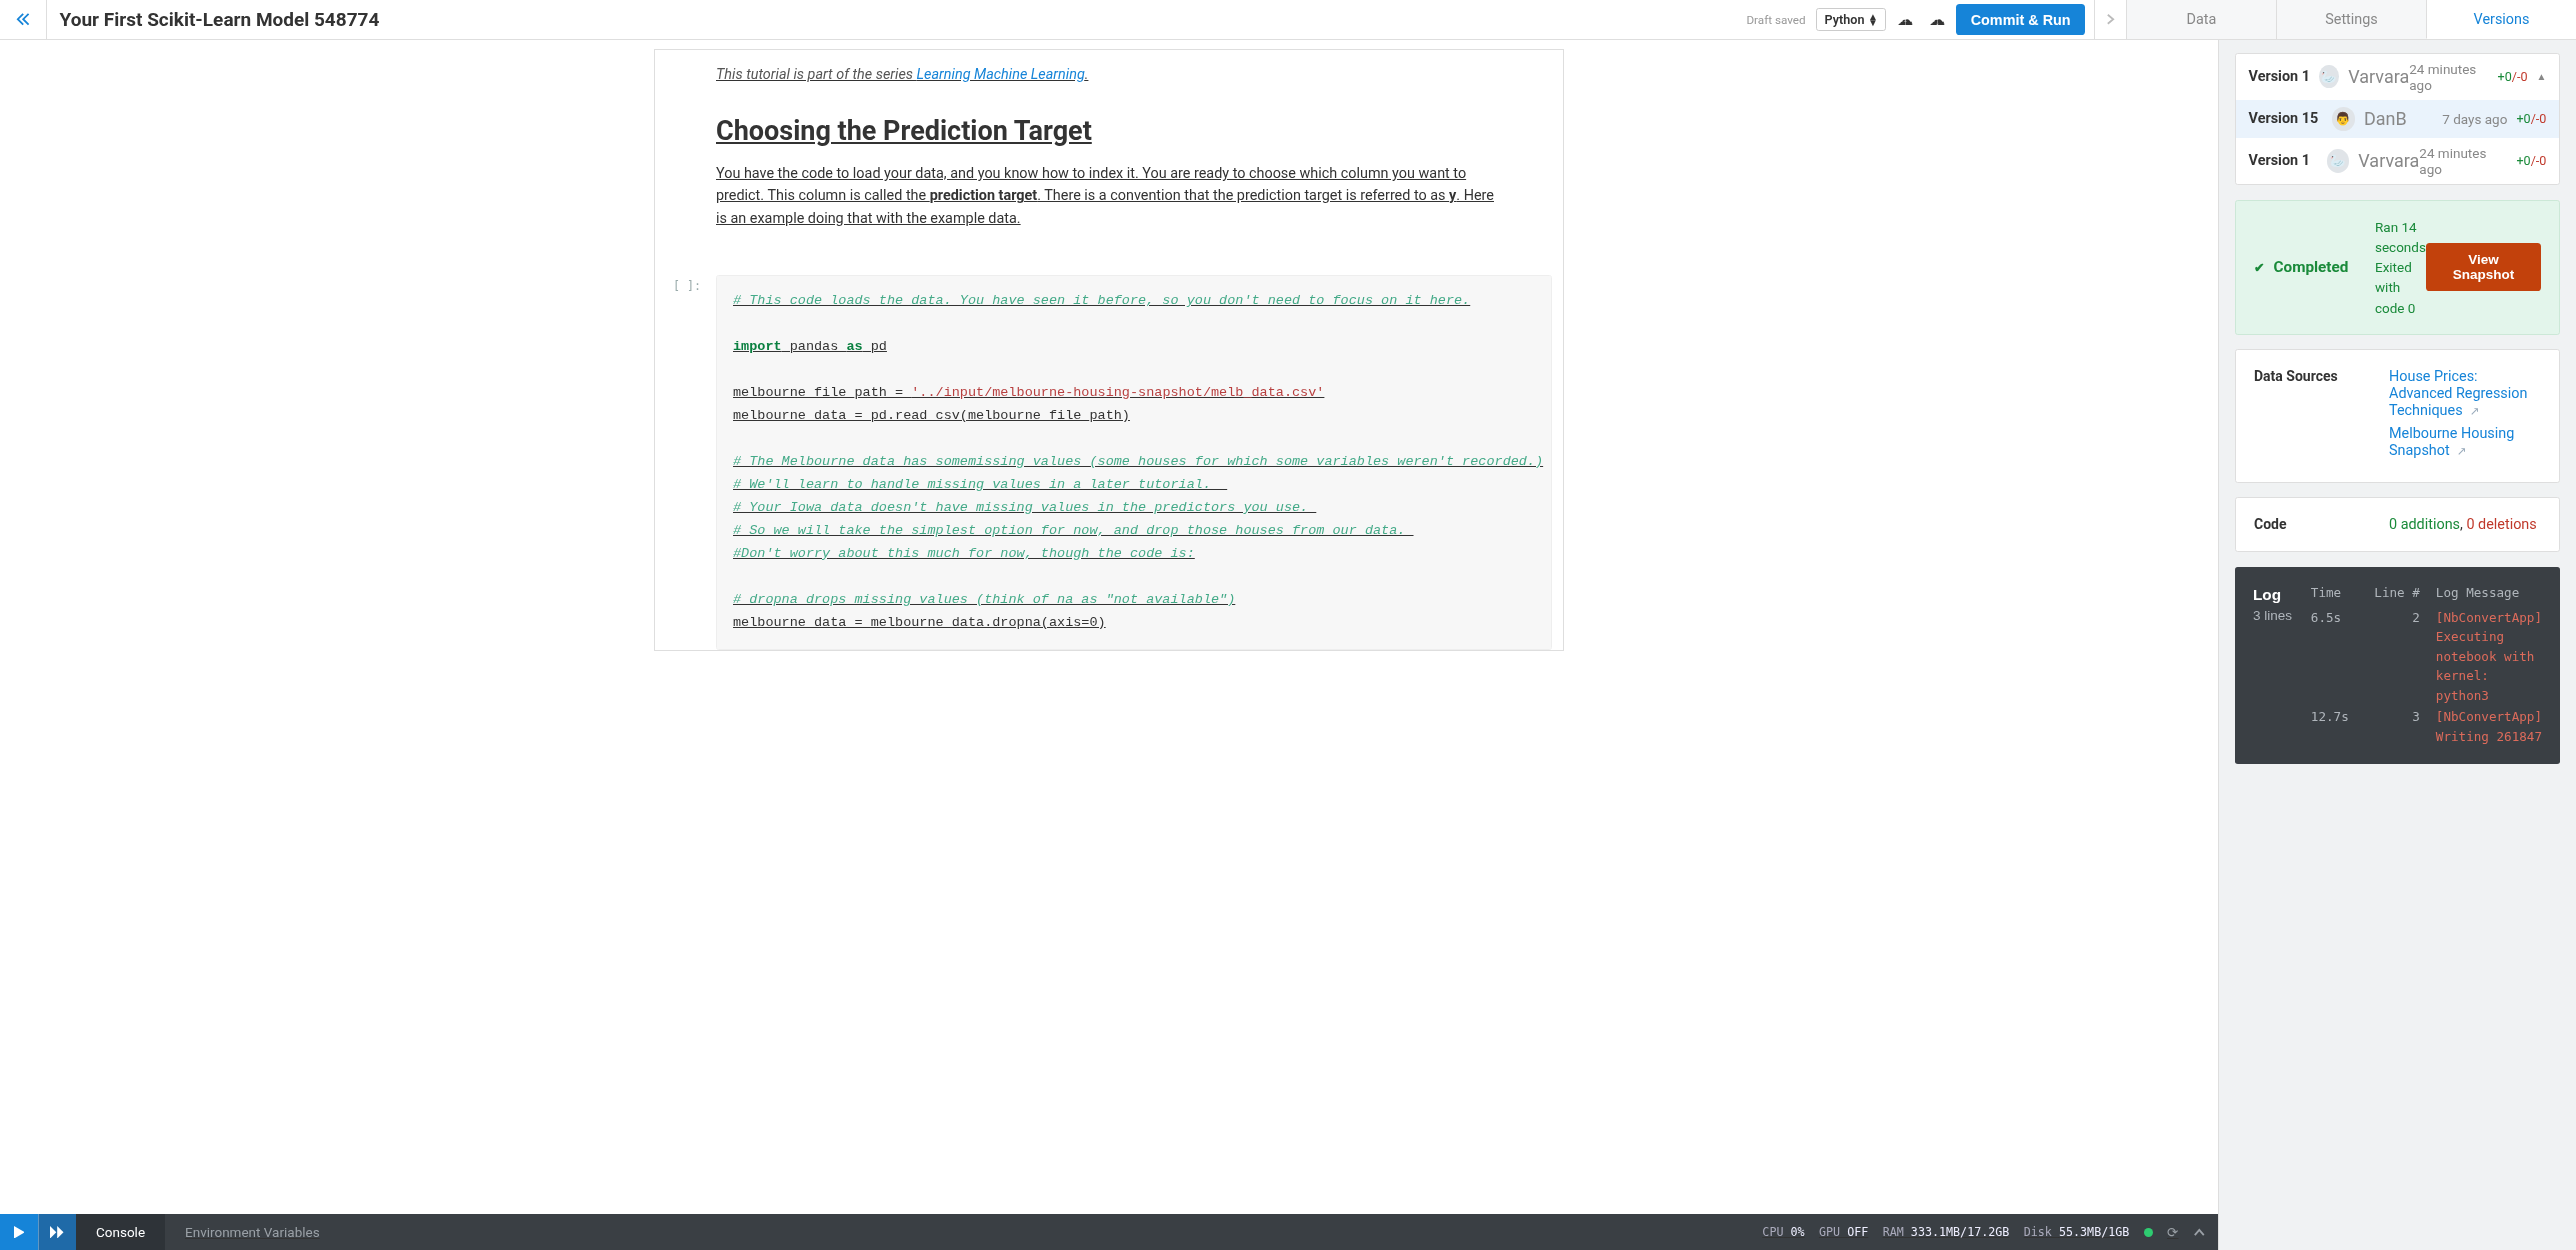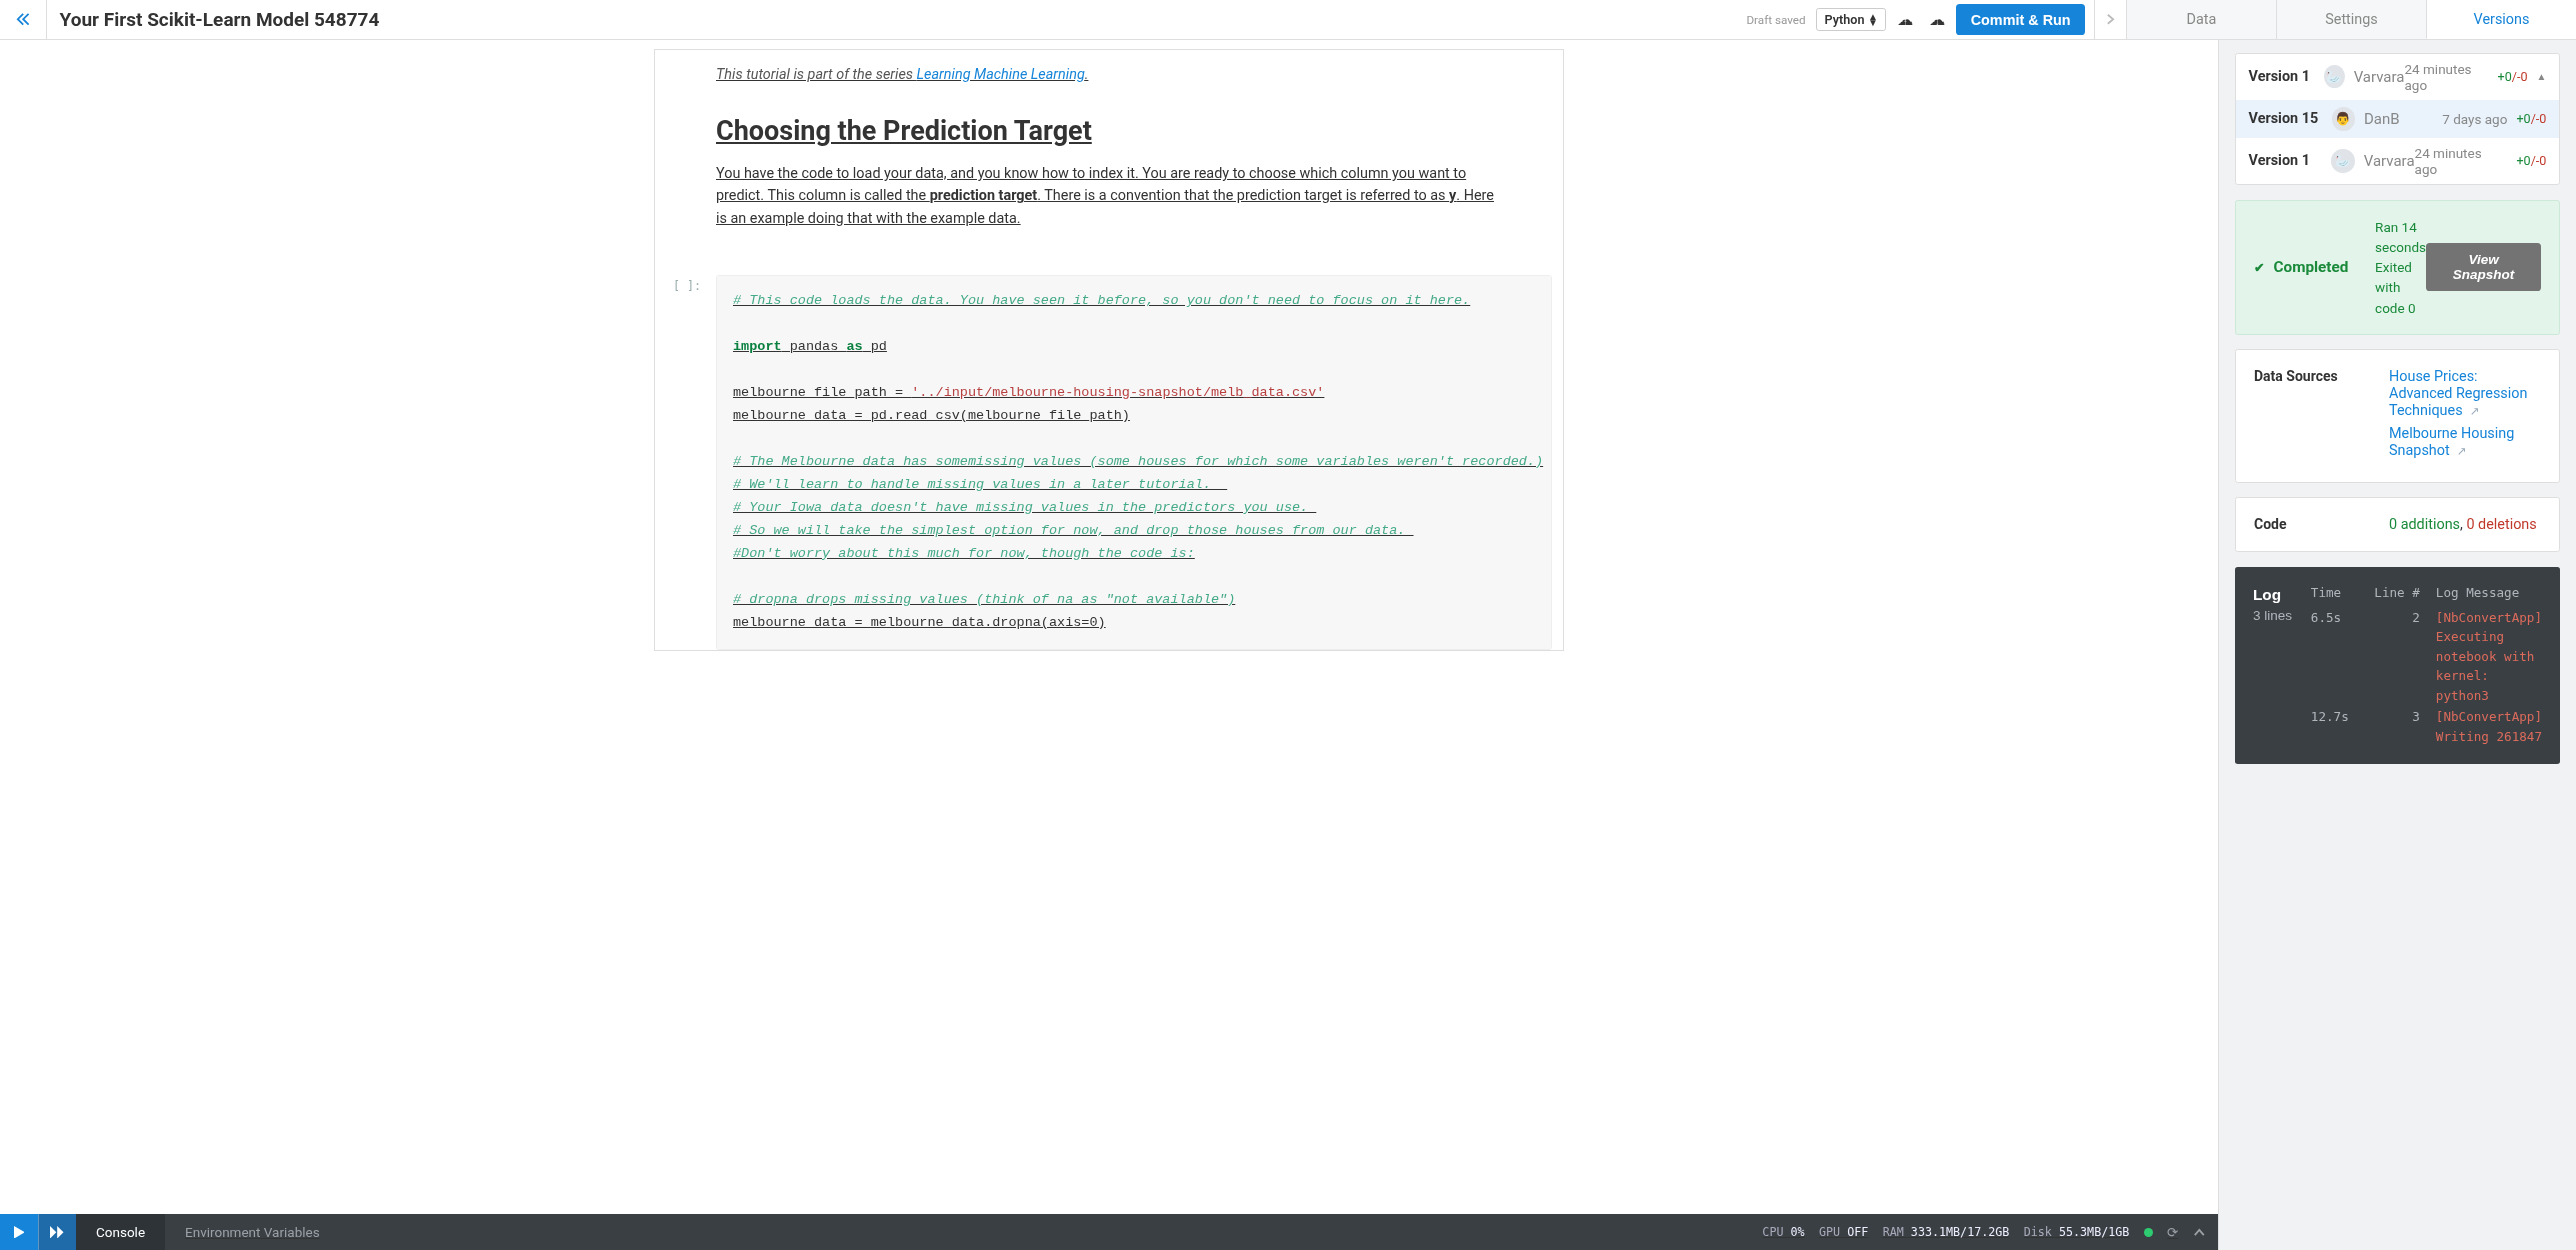--- a/index.html
+++ b/index.html
@@ -61,30 +61,30 @@
   .console-bar .dot{ width:9px;height:9px;border-radius:50%;background:#2ecc71;display:inline-block;}
   .console-bar .stats .icon{color:#9aa0a6; cursor:pointer; font-size:13.5px;}
 
   
   .panel{ background:#fff; border:0.9px solid #dedede; border-radius:2.7px; margin-bottom:14.4px; }
 
   .versions .v-row{ display:flex; align-items:center; padding:7.2px 12.6px 7.2px 12.6px; cursor:pointer;}
   .versions .v-row.selected{ background:#eaf3fc;}
   .versions .v-name{ font-weight:700; font-size:14.4px; width:83px;}
   .versions .avatar{ width:23.4px;height:23.4px;border-radius:50%;background:#e0e4e8 center/cover; display:inline-flex;align-items:center;justify-content:center; font-size:12.6px; color:#888; margin-right:9px;}
-  .versions .user{ color:#888; font-size:15px; flex:1;}
+  .versions .user{ color:#888; font-size:18px; flex:1;}
   .versions .time{ color:#888; font-size:13.5px; margin-right:9px;}
   .versions .diff .plus{color:#1a8a3a;} .versions .diff .minus{color:#c0392b;}
   .versions .expand{ margin-left:9px; color:#888; font-size:10px;}
 
   .status-panel{ background:#e3f5eb; border:0.9px solid #cce8d7; border-radius:2.7px; padding:16px 18px; display:flex; align-items:center; margin-bottom:14.4px;}
   .status-panel .check{color:#1a8a3a; margin-right:9px;font-weight:700;}
   .status-panel .label{color:#1a8a3a; font-weight:700; font-size:15.3px; width:108px;}
   .status-panel .details{color:#1a8a3a; font-size:13.5px; line-height:1.5; flex:1;}
-  .status-panel .view-btn{ background:#737373;color:#fff;border:none;border-radius:3.6px;padding:9px 12.6px;font-weight:700;font-size:13.5px;cursor:pointer;font-style:italic;}
+  .status-panel .view-btn{ background:#c2410c;color:#fff;border:none;border-radius:3.6px;padding:9px 12.6px;font-weight:700;font-size:13.5px;cursor:pointer;}
 
   .kv-row{ display:flex; padding:18px;}
   .kv-row .k{ width:135px; font-weight:700; font-size:14px;}
   .kv-row .v{ flex:1; font-size:14.4px;}
   .kv-row .v a{ color:#1684d8; text-decoration:none; display:block; margin-bottom:5.4px;}
   .kv-row .v a .ext-icon{color:#9ab;font-size:11.7px;margin-left:3.6px;}
   .code-diff .add{color:#1a8a3a;} .code-diff .del{color:#c0392b;}
 
   .log-panel{ background:#3a3f44; color:#ccc; border-radius:2.7px; padding:16px 18px; font-family:monospace; font-size:12.6px; line-height:1.55;}
   .log-head{ display:flex; margin-bottom:5.4px;}

